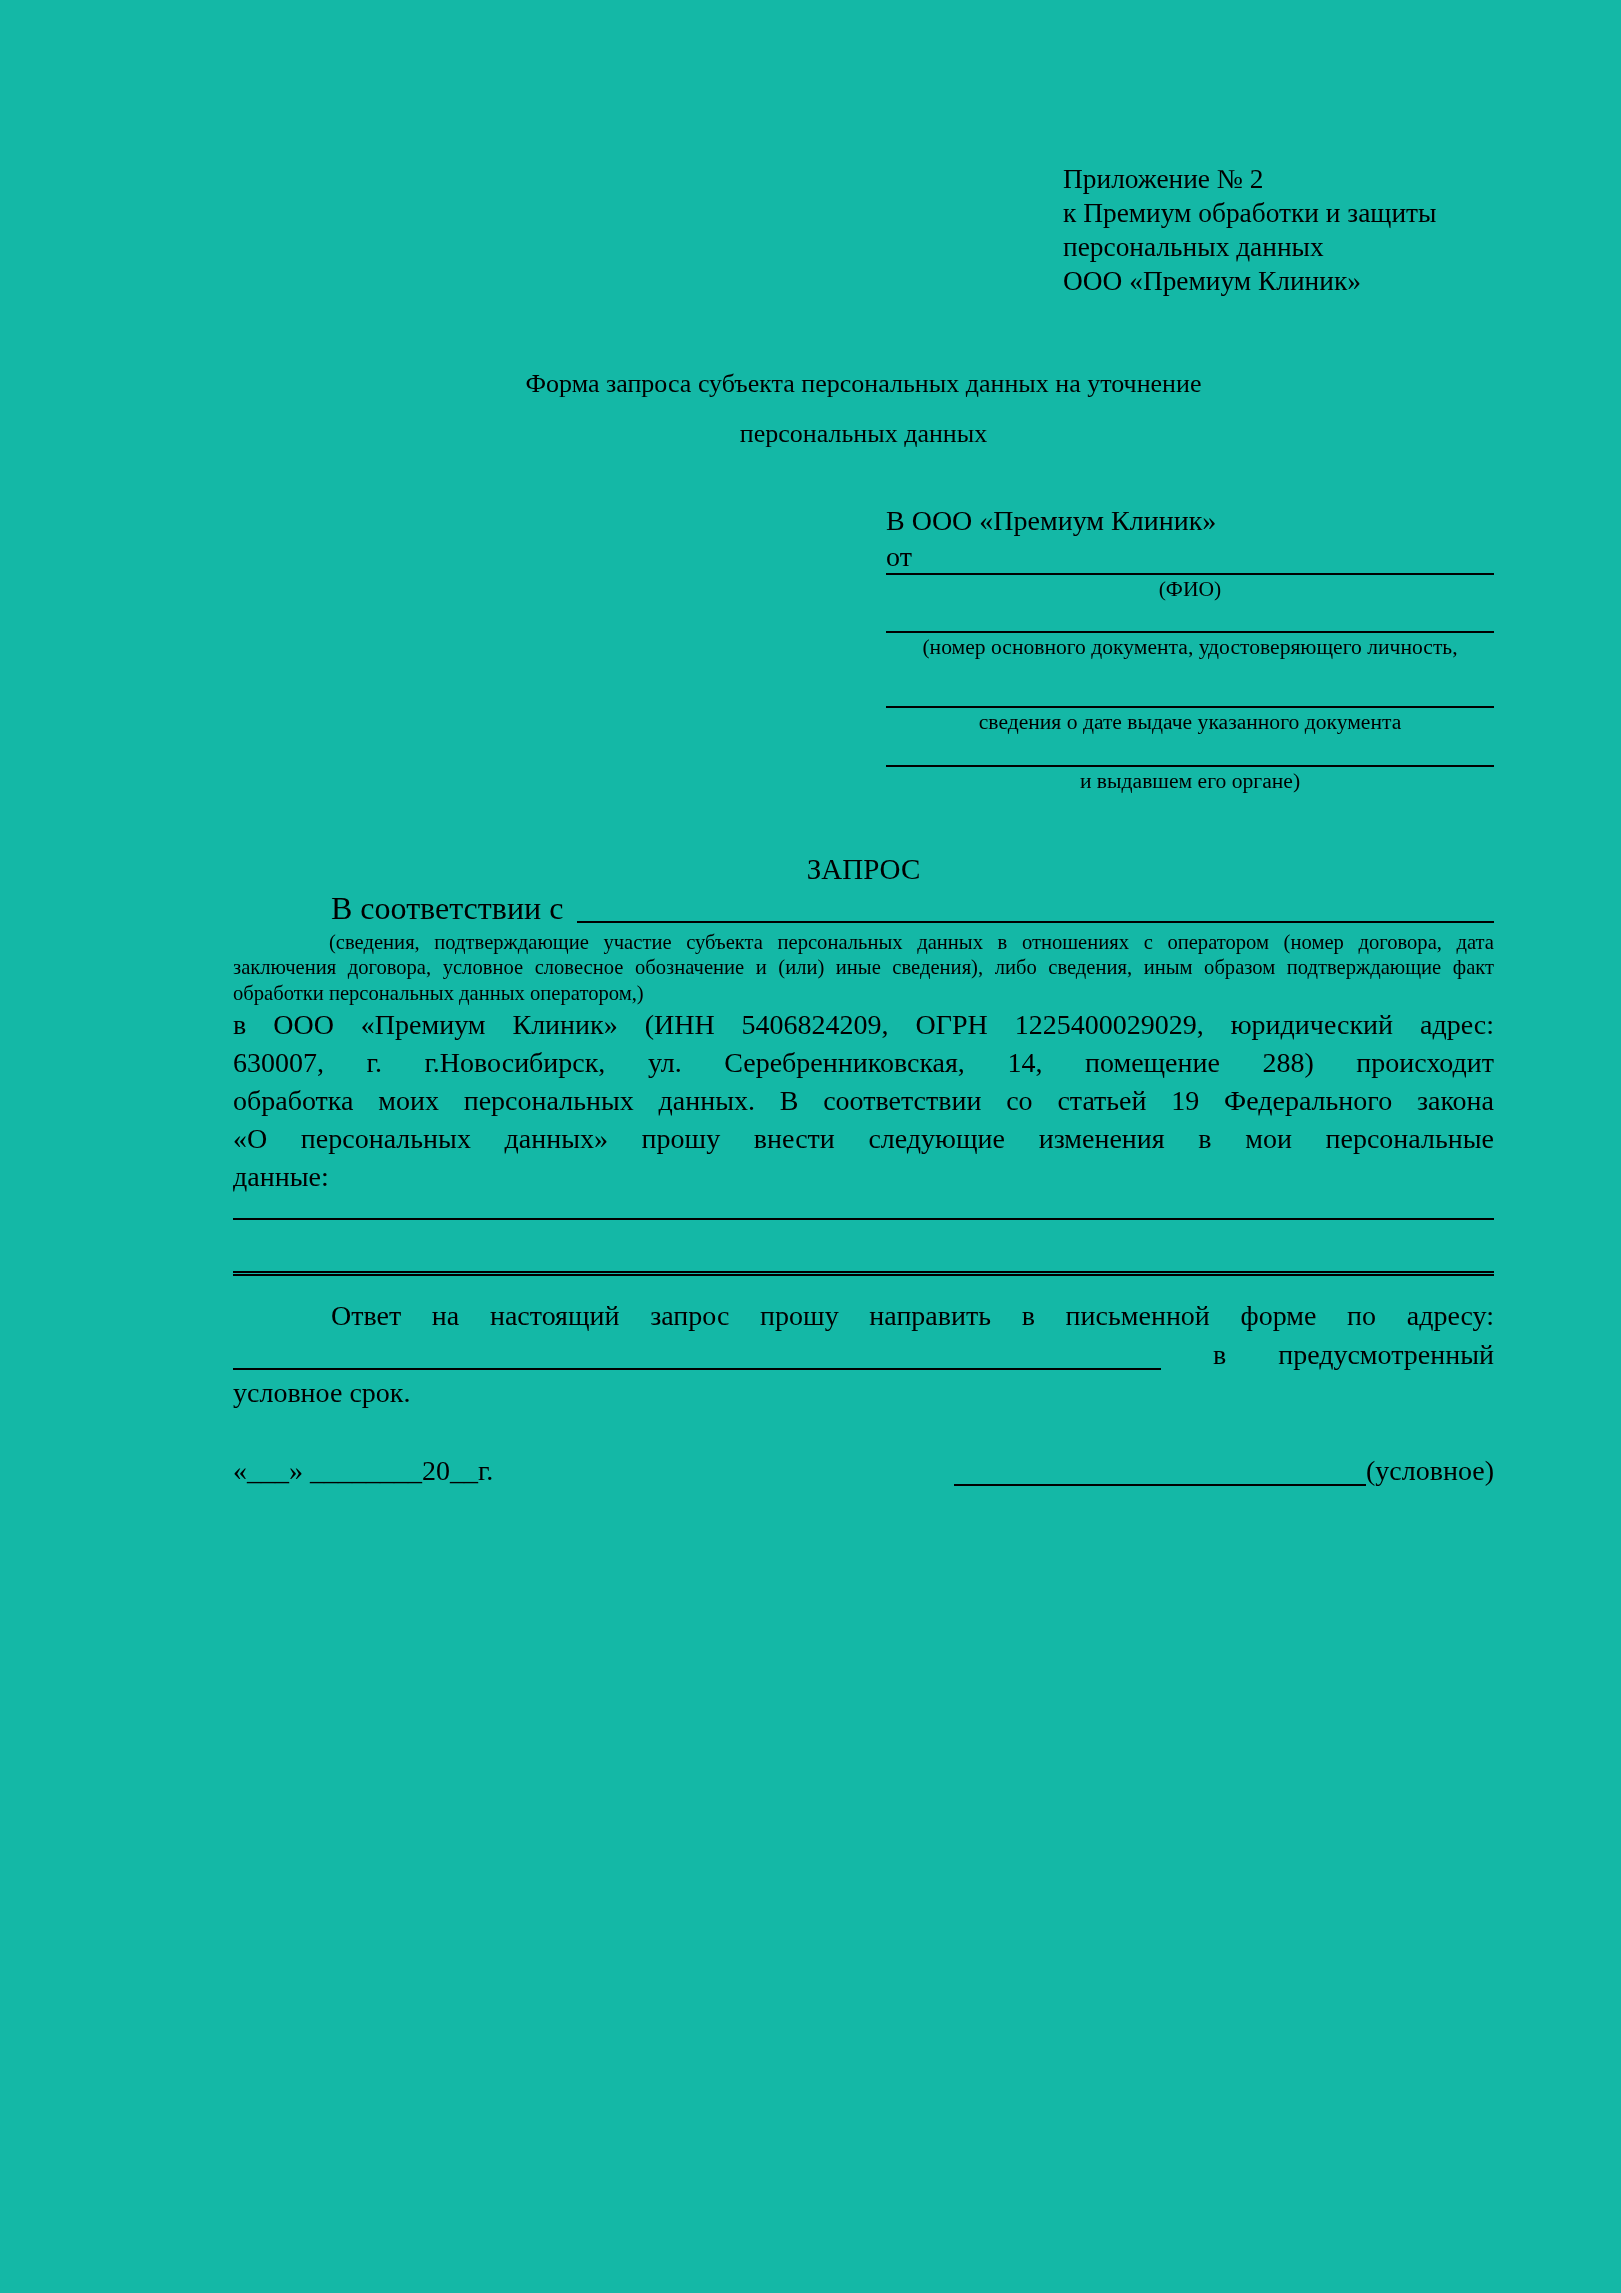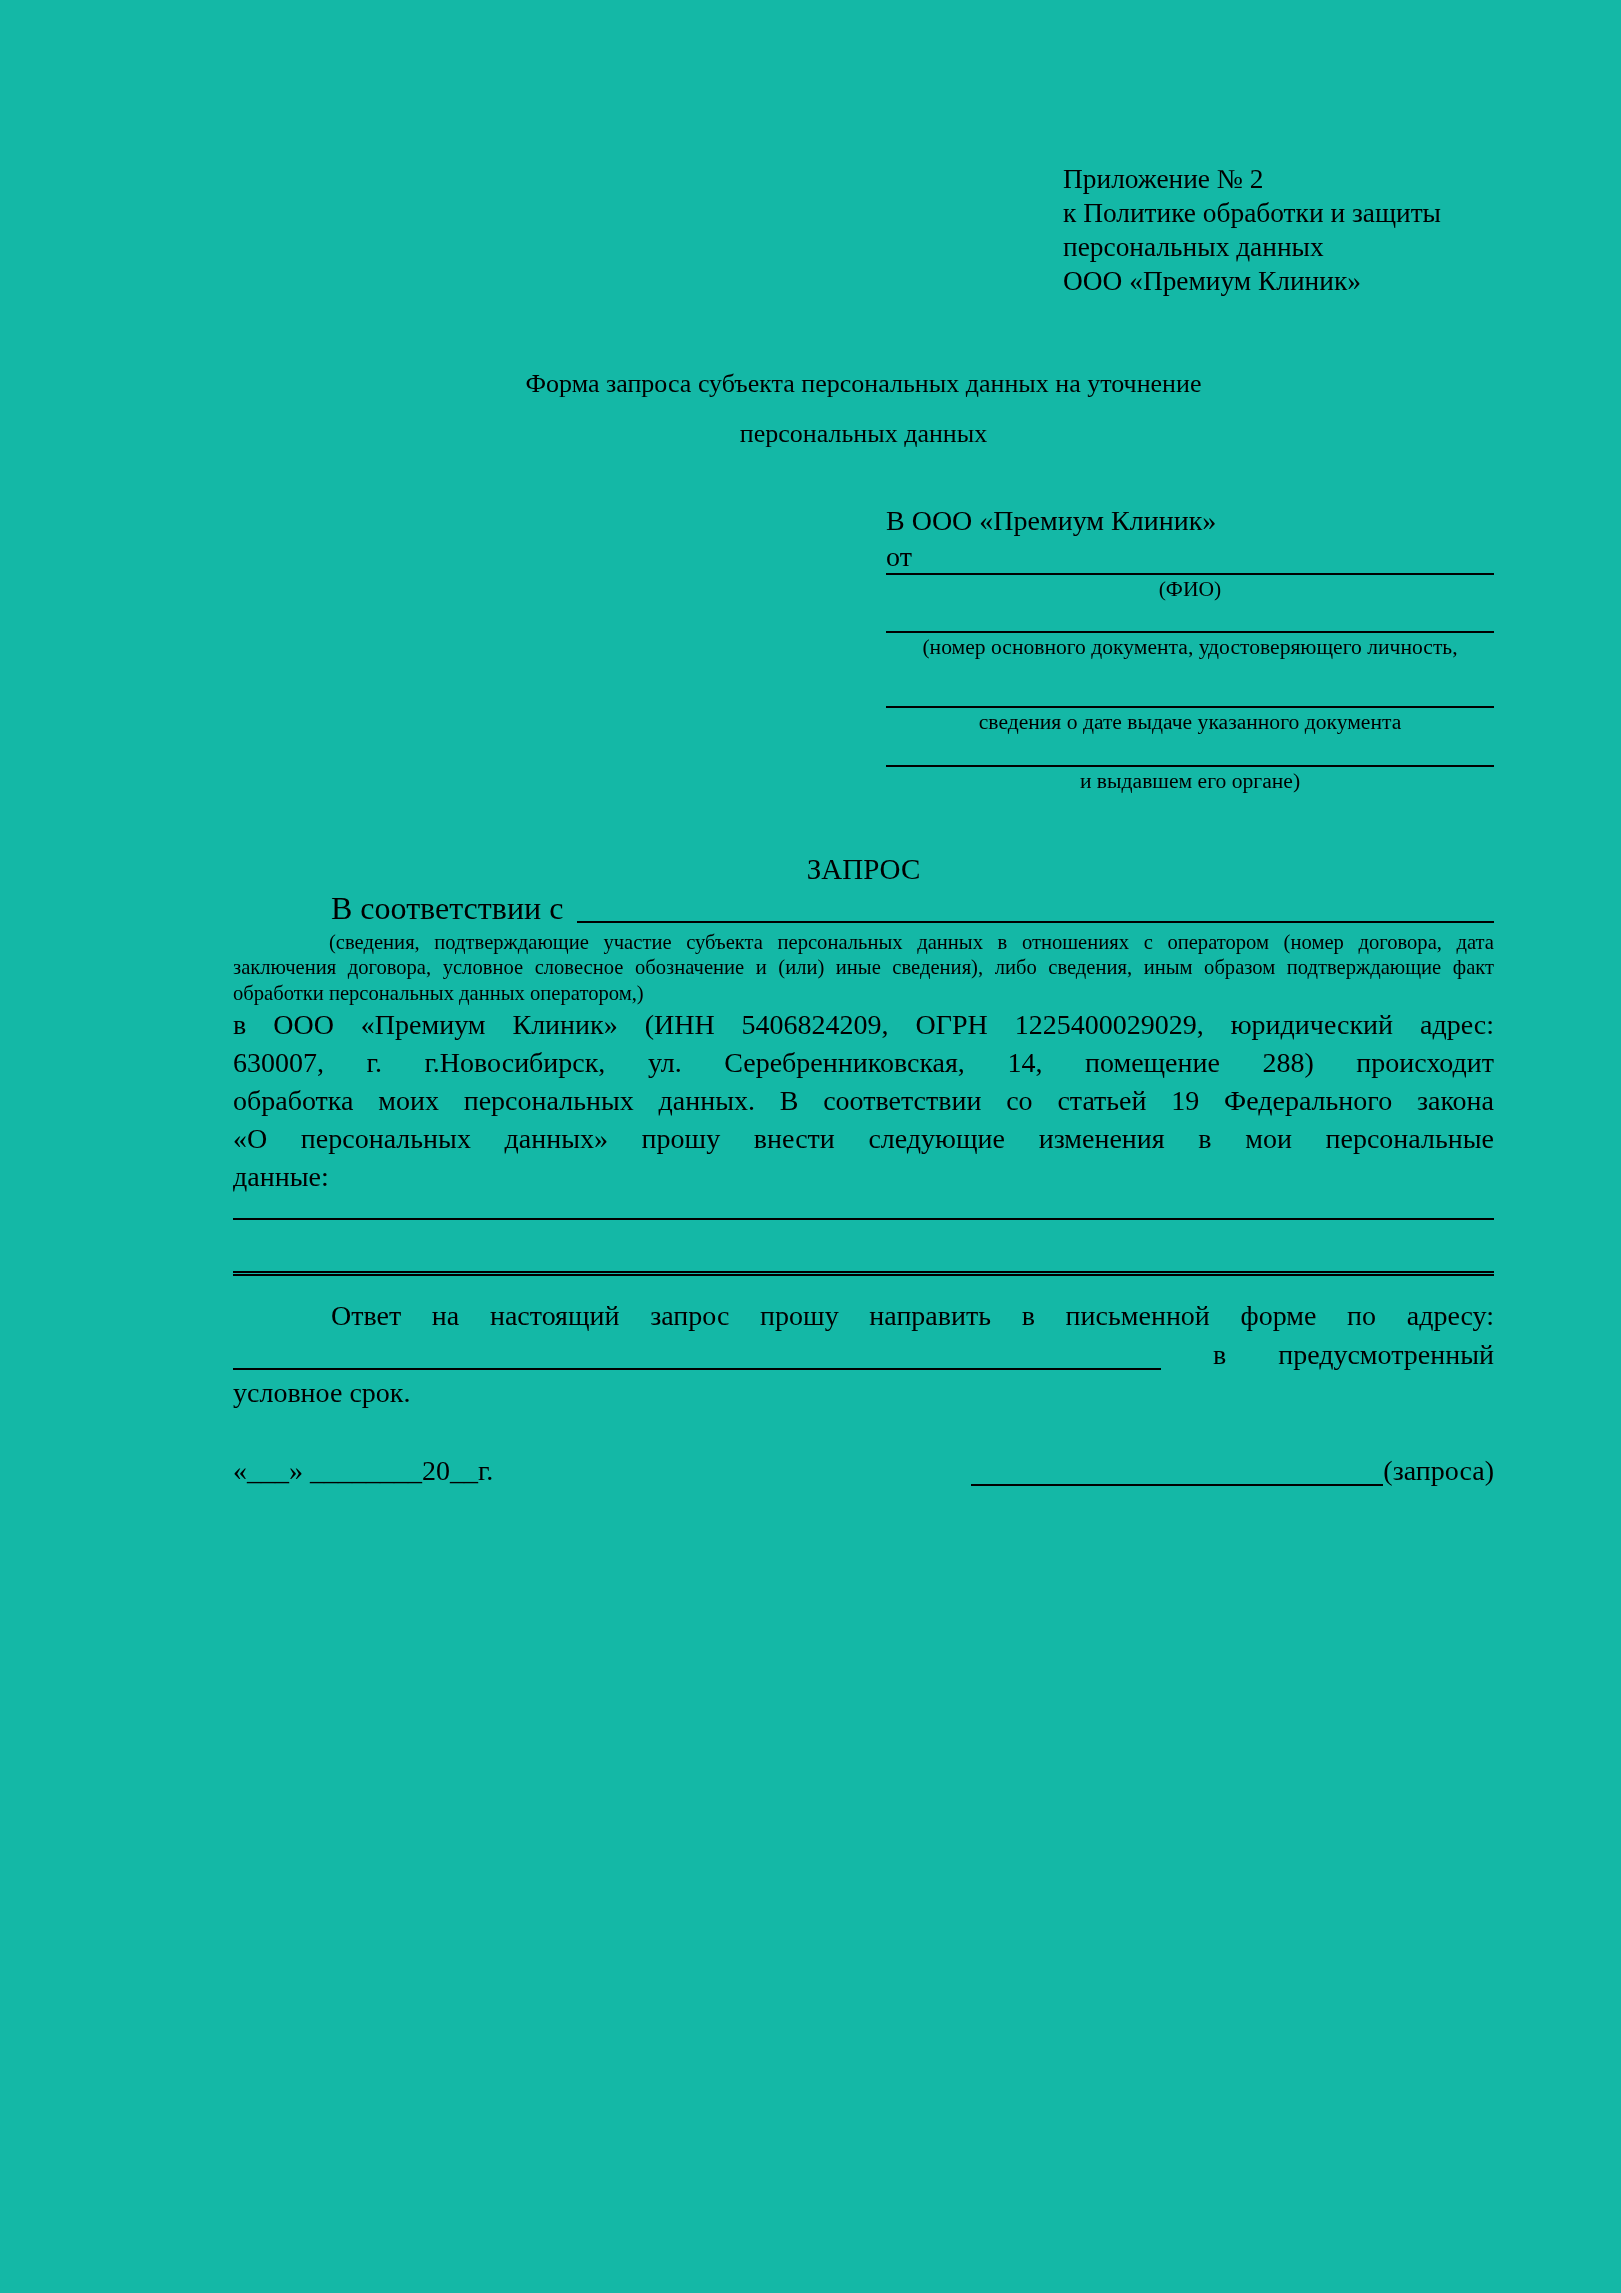--- a/index.html
+++ b/index.html
@@ -179,21 +179,21 @@
     margin-bottom: 4.9px;
   }
 </style>
 </head>
 <body>
 
 <div class="page">
 
   <div class="appendix">
     <div>Приложение № 2</div>
-    <div>к Политике обработки и защиты</div>
+    <div>к Премиум обработки и защиты</div>
     <div>персональных данных</div>
     <div>ООО «Премиум Клиник»</div>
   </div>
 
   <div class="doc-title">
     <div class="title-line">Форма запроса субъекта персональных данных на уточнение</div>
     <div class="title-line">персональных данных</div>
   </div>
 
   <div class="addressee">
@@ -252,18 +252,18 @@
     <span>в</span>
     <span>предусмотренный</span>
   </div>
 
   <div class="reply-line3">условное срок.</div>
 
   <div class="date-sign-row">
     <span>«___» ________20__г.</span>
     <span class="sign-group">
       <span class="sign-blank"></span>
-      <span>(запроса)</span>
+      <span>(условное)</span>
     </span>
   </div>
 
 </div>
 
 
 </body></html>

